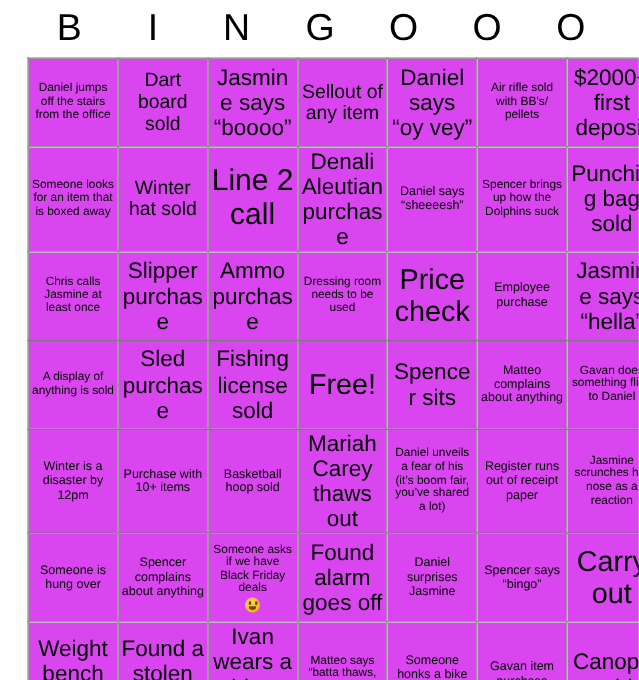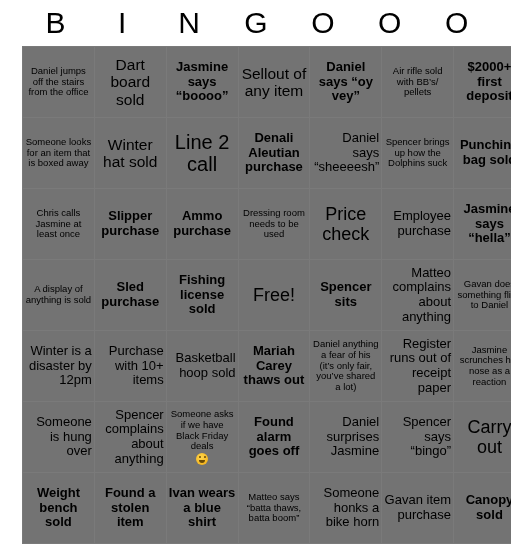--- a/index.html
+++ b/index.html
@@ -45,36 +45,36 @@
     table-layout: fixed;
   }
   #grid td {
     border: 1px solid #7a7a7a;
     width: 66.85px;
     height: 68px;
     padding: 1px 2px;
     text-align: center;
     vertical-align: middle;
     overflow: hidden;
-    background: #737373;
+    background: #d946ef;
   }
   .cell-inner {
     display: block;
     width: 100%;
     line-height: 1.12;
     word-wrap: break-word;
     overflow-wrap: break-word;
     hyphens: none;
   }
   
-  .fs-xxl { font-size: 20px; }
-  .fs-xl  { font-size: 18px; }
+  .fs-xxl { font-size: 24px; }
+  .fs-xl  { font-size: 23px; }
   .fs-l   { font-size: 15.5px; }
-  .fs-m   { font-size: 13px; font-weight: bold; }
-  .fs-s   { font-size: 13px; text-align: right; }
+  .fs-m   { font-size: 18px; }
+  .fs-s   { font-size: 10px; }
   .fs-xs  { font-size: 9.5px; }
   .emoji-glyph {
     display: inline-block;
     width: 12px;
     height: 12px;
     border-radius: 50%;
     background: radial-gradient(circle at 42% 36%, #ffd64d 0%, #f7bb26 62%, #e2a017 100%);
     position: relative;
     vertical-align: middle;
     margin-top: 1px;
@@ -217,21 +217,21 @@
           <td>
             <span class="cell-inner fs-s">Purchase with 10+ items</span>
           </td>
           <td>
             <span class="cell-inner fs-s">Basketball hoop sold</span>
           </td>
           <td>
             <span class="cell-inner fs-m">Mariah Carey thaws out</span>
           </td>
           <td>
-            <span class="cell-inner fs-xs">Daniel anything a fear of his (it’s only fair, you’ve shared a lot)</span>
+            <span class="cell-inner fs-xs">Daniel unveils a fear of his (it’s boom fair, you’ve shared a lot)</span>
           </td>
           <td>
             <span class="cell-inner fs-s">Register runs out of receipt paper</span>
           </td>
           <td>
             <span class="cell-inner fs-xs">Jasmine scrunches her nose as a reaction</span>
           </td>
         </tr>
         <tr>
           <td>

